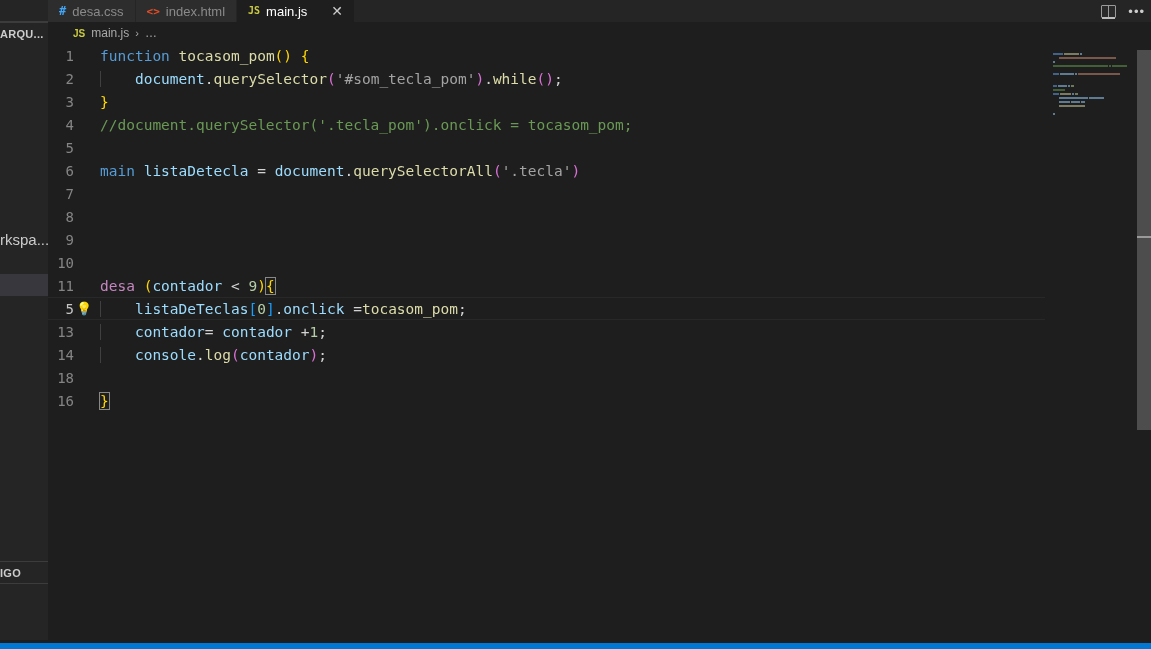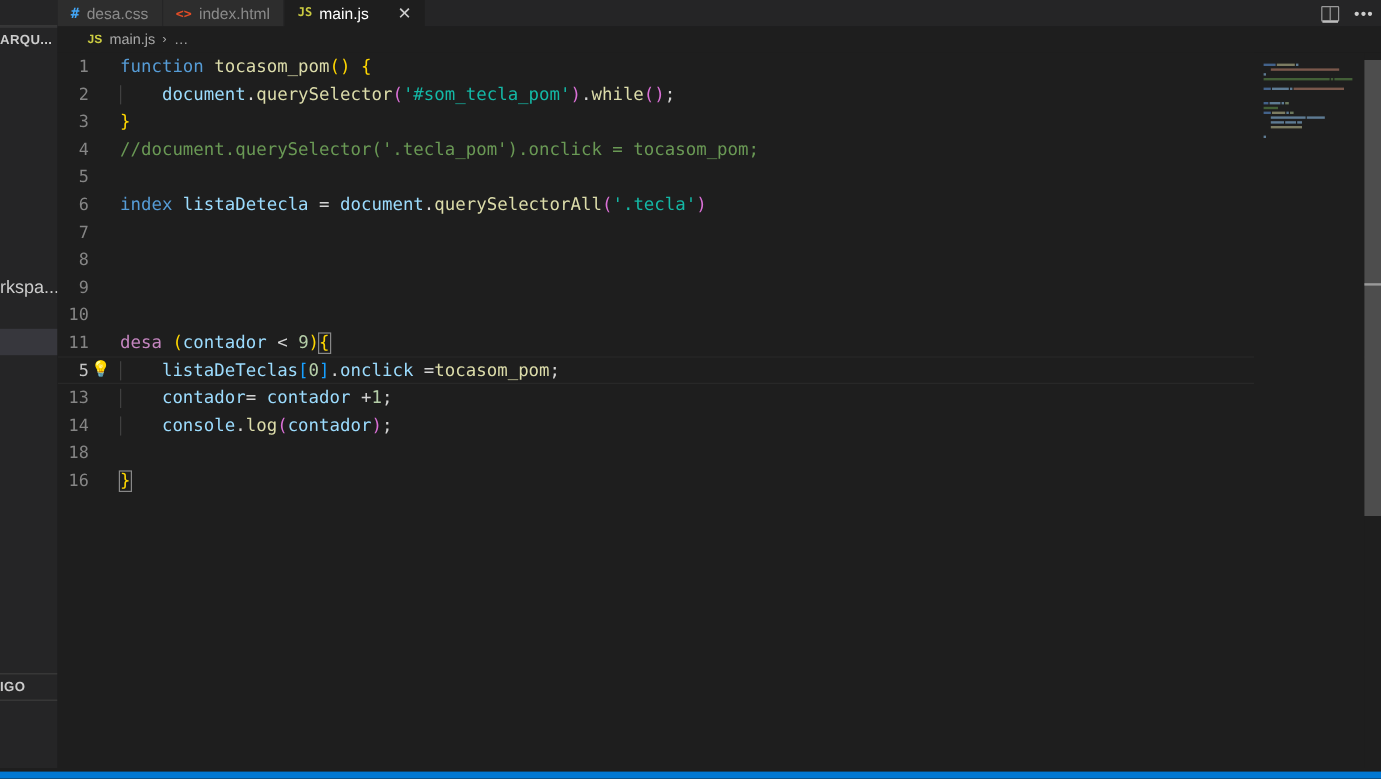--- a/index.html
+++ b/index.html
@@ -208,21 +208,21 @@
     left: 0px; top: 0; bottom: 0;
     width: 1px;
     background: #404040;
   }
 
   
   .kw      { color: #569cd6; }   
   .kwc     { color: #c586c0; }   
   .fn      { color: #dcdcaa; }   
   .var     { color: #9cdcfe; }
-  .str     { color: #14b8a6; }
+  .str     { color: #a3a3a3; }
   .num     { color: #b5cea8; }
   .cmt     { color: #6a9955; }
   .op      { color: #d4d4d4; }
   .br1     { color: #ffd700; }
   .br2     { color: #da70d6; }
   .br3     { color: #179fff; }
   .prop    { color: #9cdcfe; }
 
   .bracket-match {
     outline: 1px solid #888888;
@@ -366,21 +366,21 @@
         <span class="code"><span class="cmt">//document.querySelector('.tecla_pom').onclick = tocasom_pom;</span></span>
       </div>
 
       <div class="line">
         <span class="ln">5</span>
         <span class="code"></span>
       </div>
 
       <div class="line">
         <span class="ln">6</span>
-        <span class="code"><span class="kw">index</span> <span class="var">listaDetecla</span> <span class="op">=</span> <span class="var">document</span><span class="op">.</span><span class="fn">querySelectorAll</span><span class="br2">(</span><span class="str">'.tecla'</span><span class="br2">)</span></span>
+        <span class="code"><span class="kw">main</span> <span class="var">listaDetecla</span> <span class="op">=</span> <span class="var">document</span><span class="op">.</span><span class="fn">querySelectorAll</span><span class="br2">(</span><span class="str">'.tecla'</span><span class="br2">)</span></span>
       </div>
 
       <div class="line">
         <span class="ln">7</span>
         <span class="code"></span>
       </div>
 
       <div class="line">
         <span class="ln">8</span>
         <span class="code"></span>

